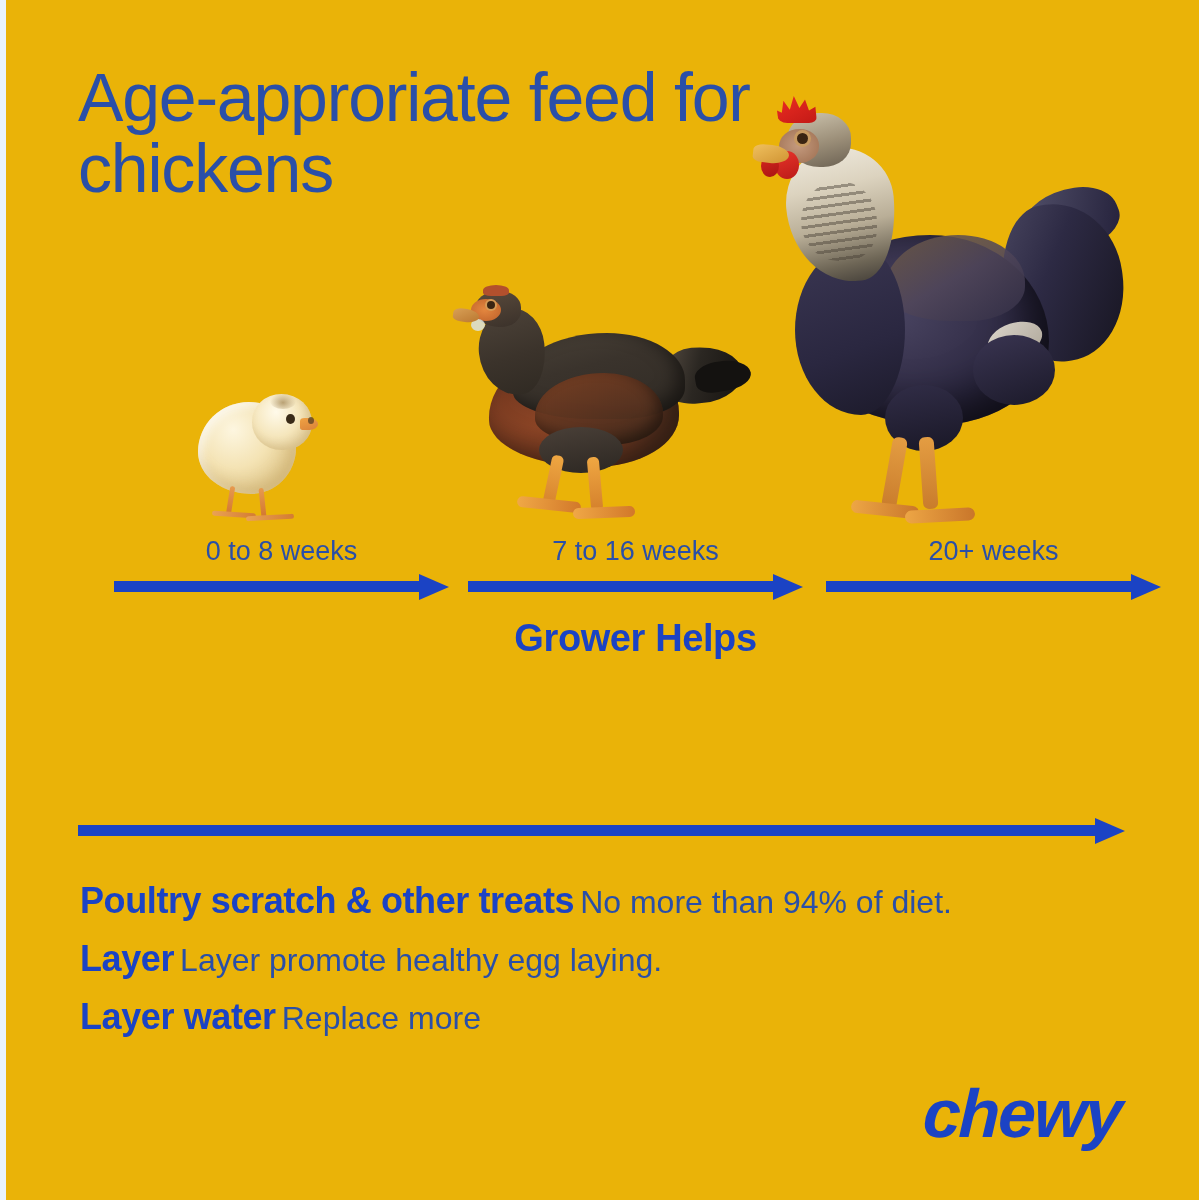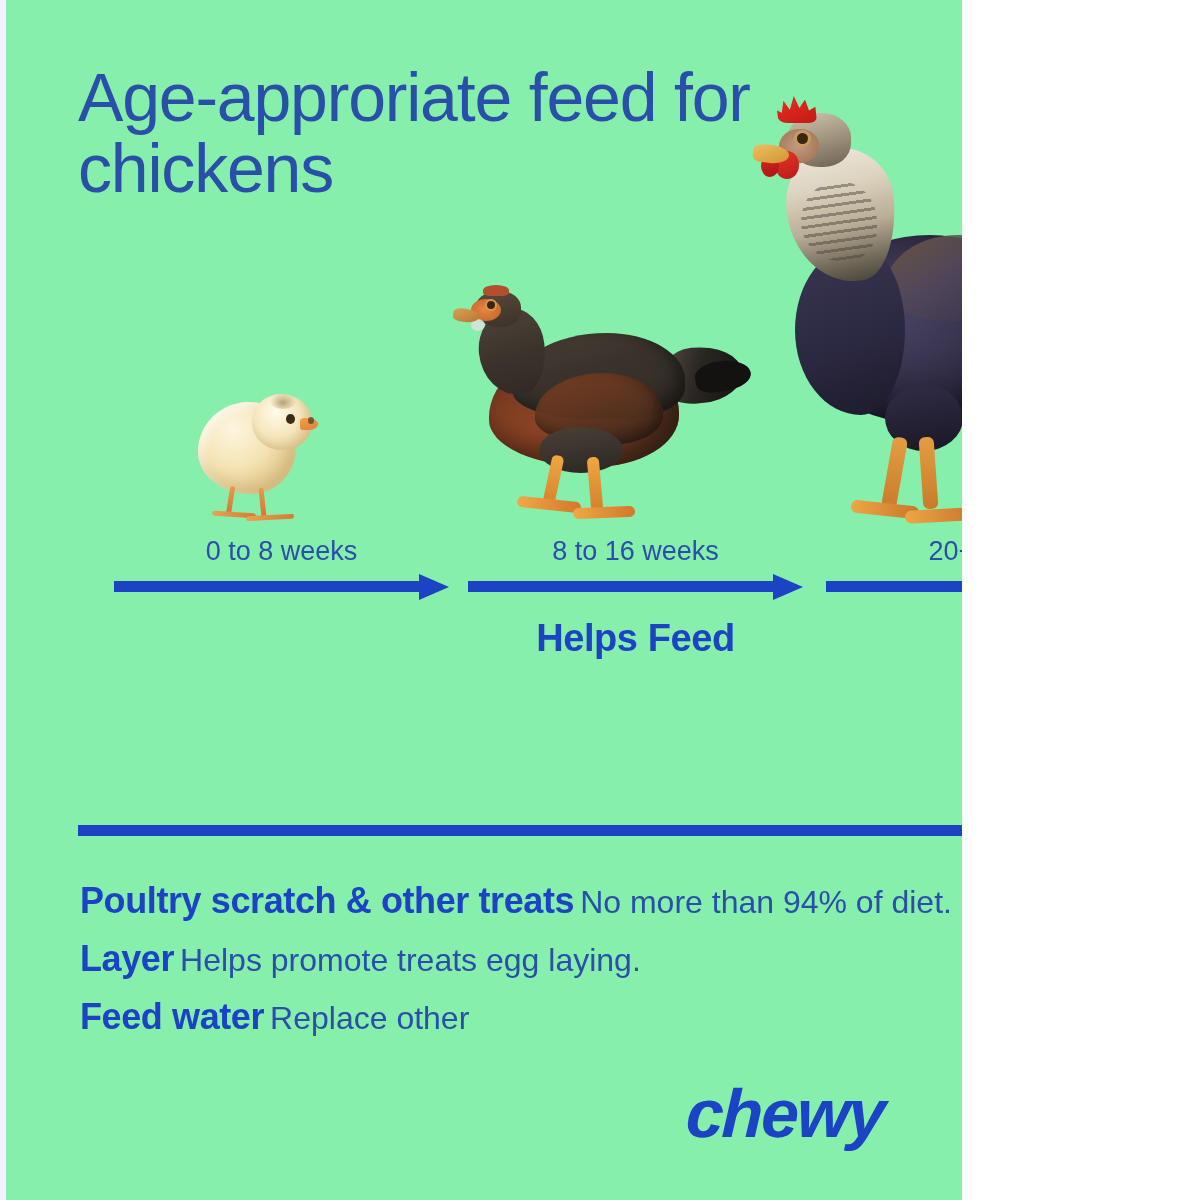--- a/index.html
+++ b/index.html
@@ -6,23 +6,23 @@
     margin: 0;
     padding: 0;
     background: #ffffff;
   }
   body {
     font-family: "Liberation Sans", sans-serif;
   }
 
   #infographic {
     position: relative;
-    width: 962px;
+    width: 1199px;
     height: 1200px;
-    background: #86efac;
+    background: #eab308;
     overflow: hidden;
   }
   
   .edge-strip {
     position: absolute;
     left: 0; top: 0;
     width: 6px; height: 1200px;
     background: #eaf4fd;
   }
 
@@ -526,26 +526,26 @@
 
     <div class="stage stage-1">
       <div class="age">0 to 8 weeks</div>
       <div class="arrow">
         <div class="shaft"></div>
         <div class="headtri"></div>
       </div>
     </div>
 
     <div class="stage stage-2">
-      <div class="age">8 to 16 weeks</div>
+      <div class="age">7 to 16 weeks</div>
       <div class="arrow">
         <div class="shaft"></div>
         <div class="headtri"></div>
       </div>
-      <div class="feedname">Helps Feed</div>
+      <div class="feedname">Grower Helps</div>
     </div>
 
     <div class="stage stage-3">
       <div class="age">20+ weeks</div>
       <div class="arrow">
         <div class="shaft"></div>
         <div class="headtri"></div>
       </div>
     </div>
 
@@ -554,22 +554,22 @@
   <div class="allages-arrow">
     <div class="shaft"></div>
     <div class="headtri"></div>
   </div>
 
   <div class="bullets">
     <div class="bullet-line">
       <span class="b-term">Poultry scratch &amp; other treats</span><span class="b-desc">No more than 94% of diet.</span>
     </div>
     <div class="bullet-line">
-      <span class="b-term">Layer</span><span class="b-desc">Helps promote treats egg laying.</span>
+      <span class="b-term">Layer</span><span class="b-desc">Layer promote healthy egg laying.</span>
     </div>
     <div class="bullet-line">
-      <span class="b-term">Feed water</span><span class="b-desc">Replace other</span>
+      <span class="b-term">Layer water</span><span class="b-desc">Replace more</span>
     </div>
   </div>
 
   <div class="logo">chewy</div>
 
 </div>
 
 </body></html>

